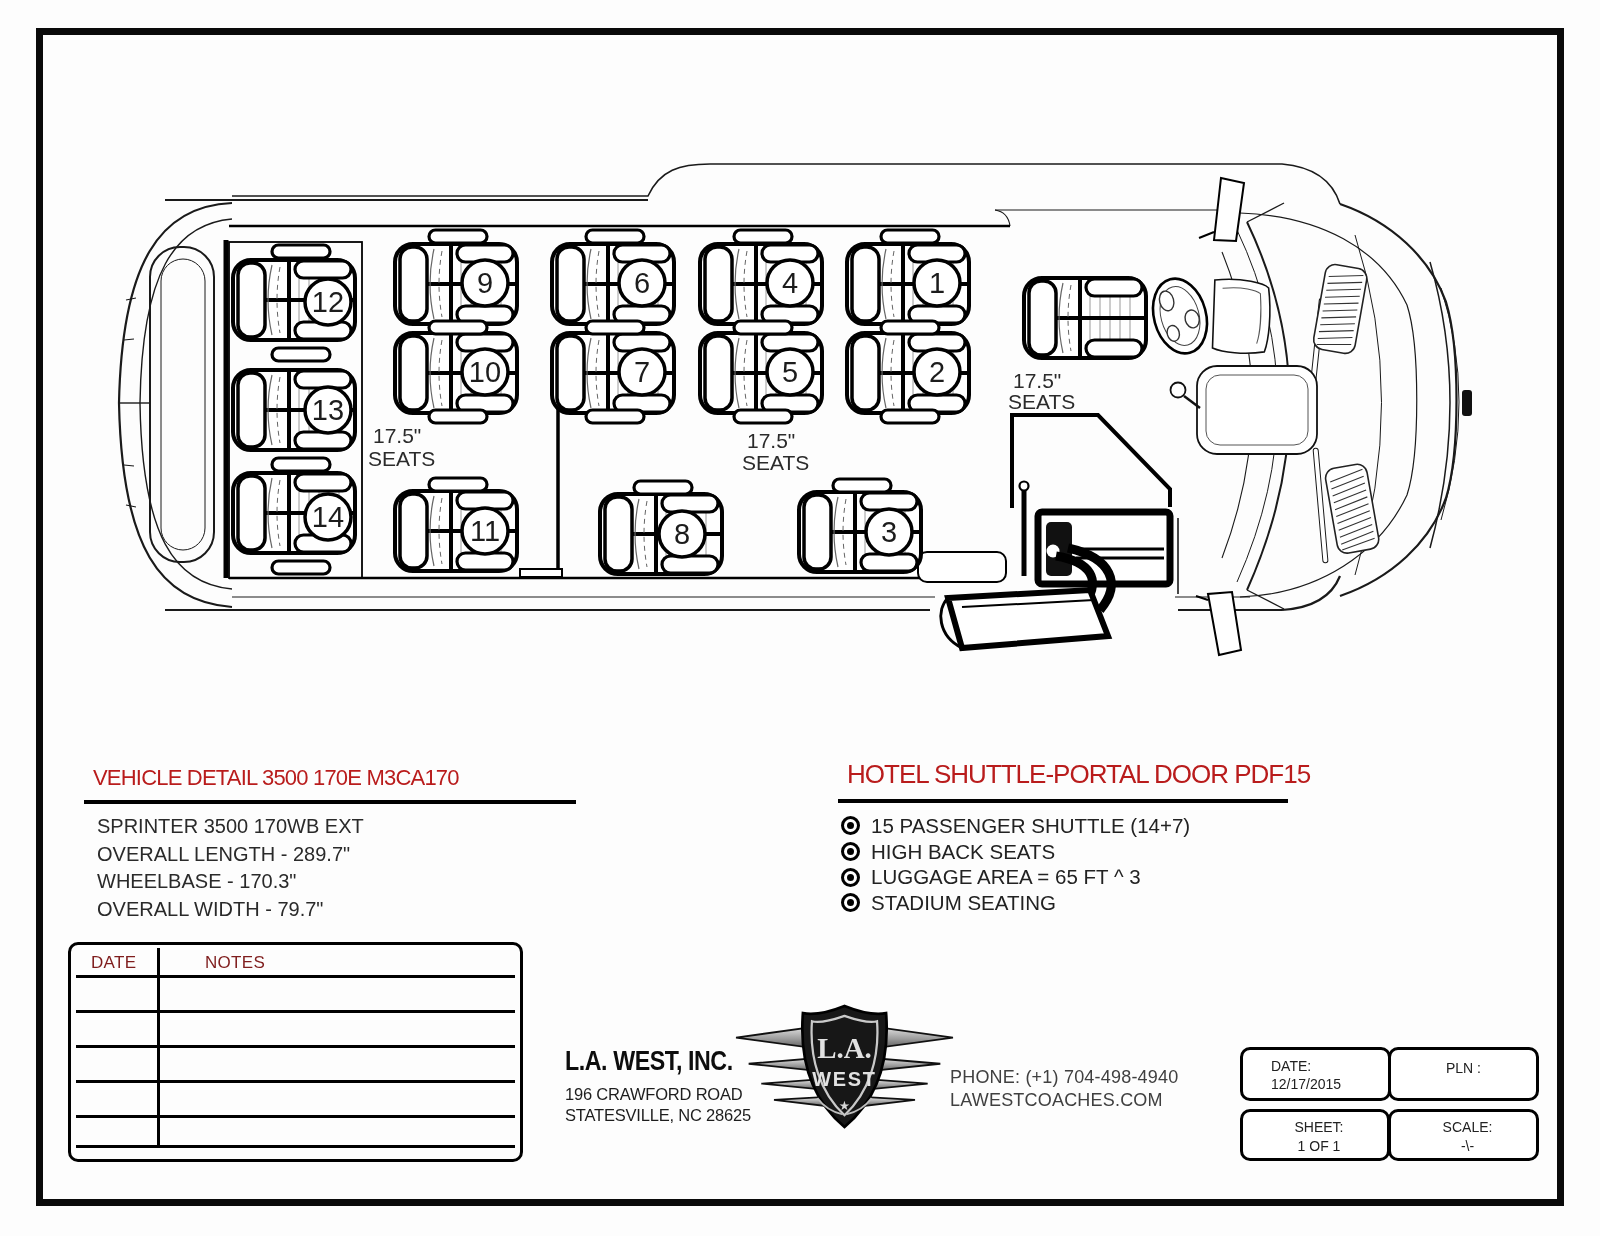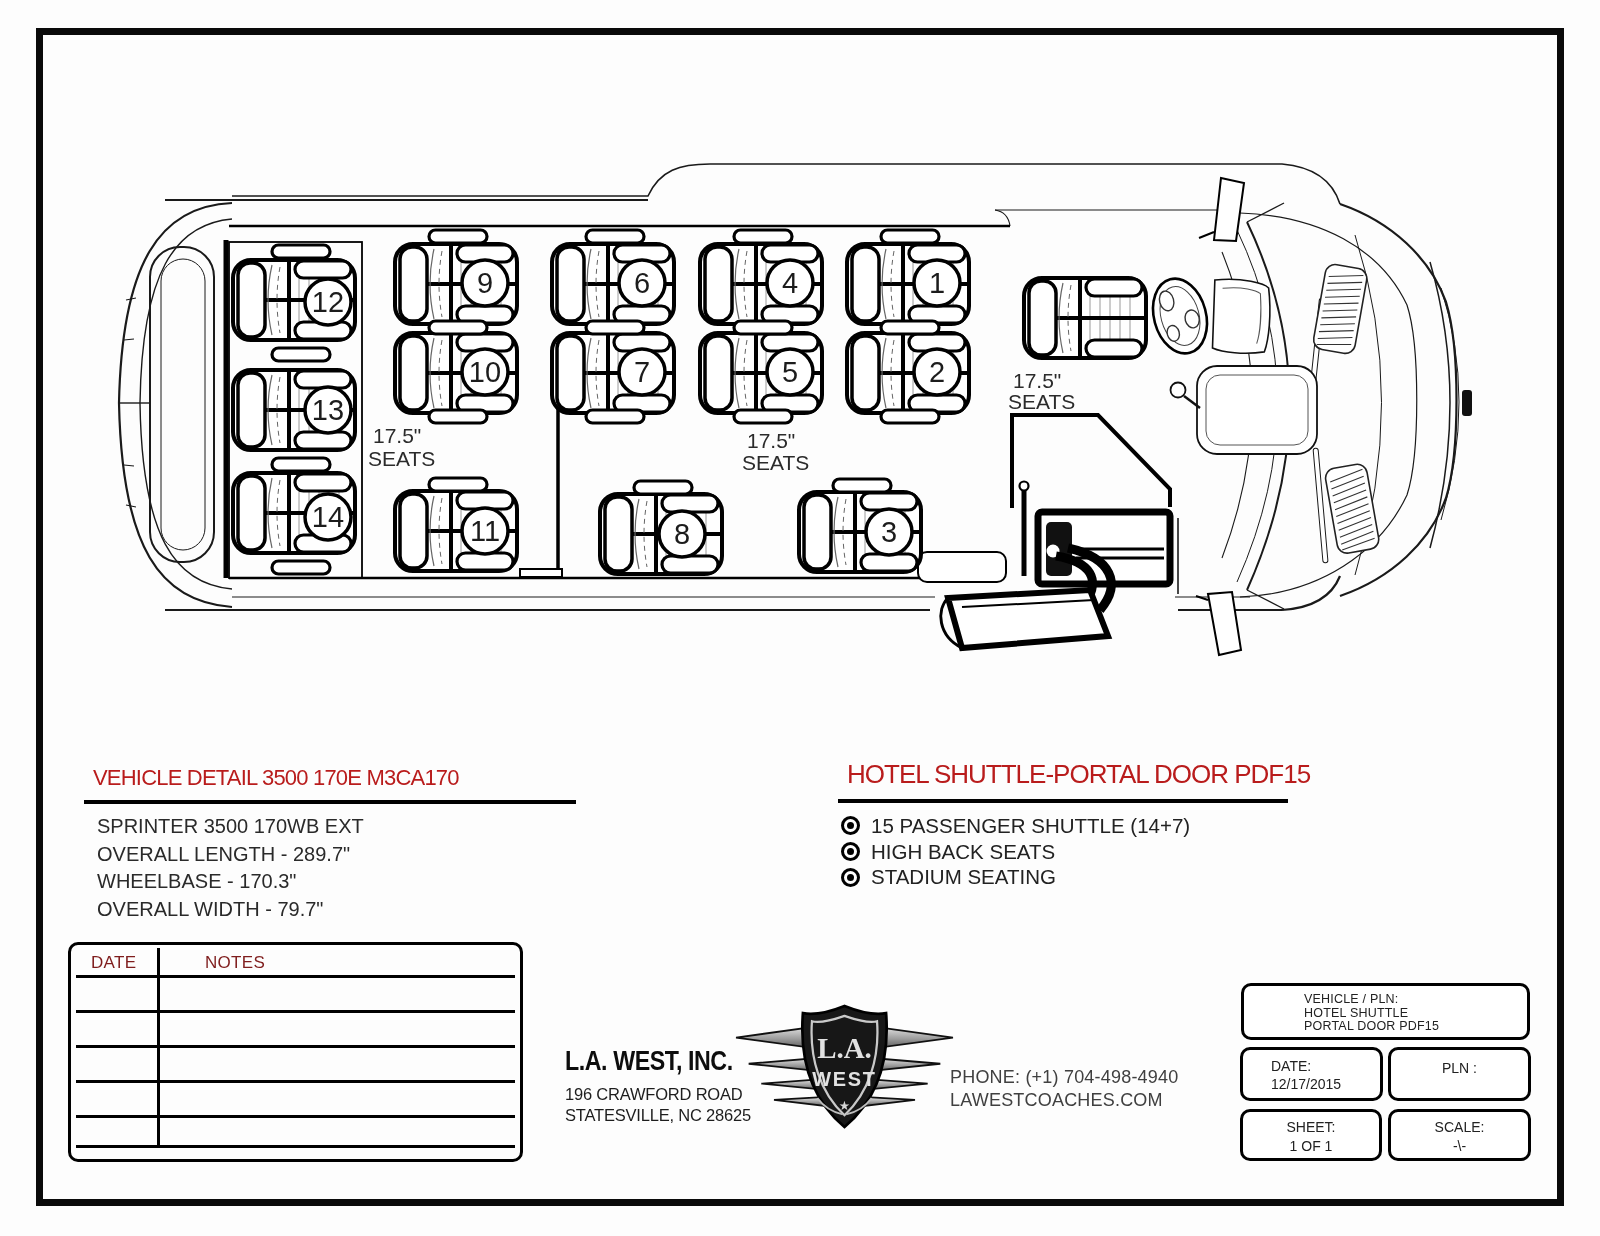--- a/index.html
+++ b/index.html
@@ -28,21 +28,21 @@
   .nh-date{left:20px;} .nh-notes{left:108px;margin-left:26px;}
   .v-line{position:absolute;left:86px;top:3px;width:3px;height:200px;background:#000;}
   .h-line{position:absolute;left:5px;right:5px;height:3px;background:#000;}
   
   .company{position:absolute;left:565px;top:1046px;white-space:nowrap;}
   .company .name{font-size:27px;font-weight:700;letter-spacing:-0.5px;transform:scaleX(0.86);transform-origin:left;color:#0d0d0d;}
   .company .addr{font-size:16.5px;color:#1d1d1d;letter-spacing:-0.2px;margin-top:7px;line-height:21px;}
   .logo-svg{position:absolute;left:727px;top:996px;}
   .contact{position:absolute;left:950px;top:1066px;font-size:18px;line-height:23px;color:#404040;letter-spacing:0.2px;white-space:nowrap;}
   
-  .tb-box{position:absolute;border:3px solid #000;border-radius:10px;background:#fff;color:#222;}
+  .tb-box{position:absolute;border:3px solid #000;border-radius:10px;background:#fff;color:#222;padding-left:8px;}
   .tb-vehicle{left:1241px;top:983px;width:283px;height:51px;padding-left:0;}
   .tb-vehicle .tb-lines{position:absolute;left:60px;top:7px;font-size:12.5px;line-height:13.5px;letter-spacing:0.2px;}
   .tb-date{left:1240px;top:1047px;width:137px;height:48px;}
   .tb-date .lab{position:absolute;left:28px;top:8px;font-size:14px;}
   .tb-date .val{position:absolute;left:28px;top:26px;font-size:14px;}
   .tb-pln{left:1388px;top:1047px;width:137px;height:48px;}
   .tb-pln .lab{position:absolute;left:0;right:0;top:10px;text-align:center;font-size:14px;}
   .tb-sheet{left:1240px;top:1109px;width:136px;height:46px;text-align:center;}
   .tb-scale{left:1388px;top:1109px;width:137px;height:46px;text-align:center;}
   .tb-sheet .lab,.tb-scale .lab{margin-top:7px;font-size:14px;}
@@ -323,20 +323,24 @@
       <li>
           <span class="bullet"></span>
           <span>15 PASSENGER SHUTTLE (14+7)</span>
         </li>
       <li>
           <span class="bullet"></span>
           <span>HIGH BACK SEATS</span>
         </li>
       <li>
           <span class="bullet"></span>
+          <span>LUGGAGE AREA = 65 FT ^ 3</span>
+        </li>
+      <li>
+          <span class="bullet"></span>
           <span>STADIUM SEATING</span>
         </li>
     </ul>
   </section>
 
   <div class="notes-table">
     <span class="col-head nh-date">DATE</span>
     <span class="col-head nh-notes">NOTES</span>
     <div class="v-line"></div>
     <div class="h-line" style="top:30px;"></div>
@@ -381,27 +385,20 @@
       <path d="M100,108 C108,119 118,124 128,126 M160,108 C152,119 142,124 132,126" fill="none" stroke="#bdbdbd" stroke-width="2"></path>
       <text x="130" y="121" text-anchor="middle" font-size="14" fill="#d6d6d6">★</text>
     </g>
   </svg>
 
   <div class="contact">
     <div>PHONE: (+1) 704-498-4940</div>
     <div>LAWESTCOACHES.COM</div>
   </div>
 
-  <div class="tb-box tb-vehicle">
-    <div class="tb-lines">
-      <div>VEHICLE / PLN:</div>
-      <div>HOTEL SHUTTLE</div>
-      <div>PORTAL DOOR PDF15</div>
-    </div>
-  </div>
   <div class="tb-box tb-date">
     <div class="lab">DATE:</div>
     <div class="val">12/17/2015</div>
   </div>
   <div class="tb-box tb-pln">
     <div class="lab">PLN :</div>
   </div>
   <div class="tb-box tb-sheet">
     <div class="lab">SHEET:</div>
     <div class="val">1 OF 1</div>

